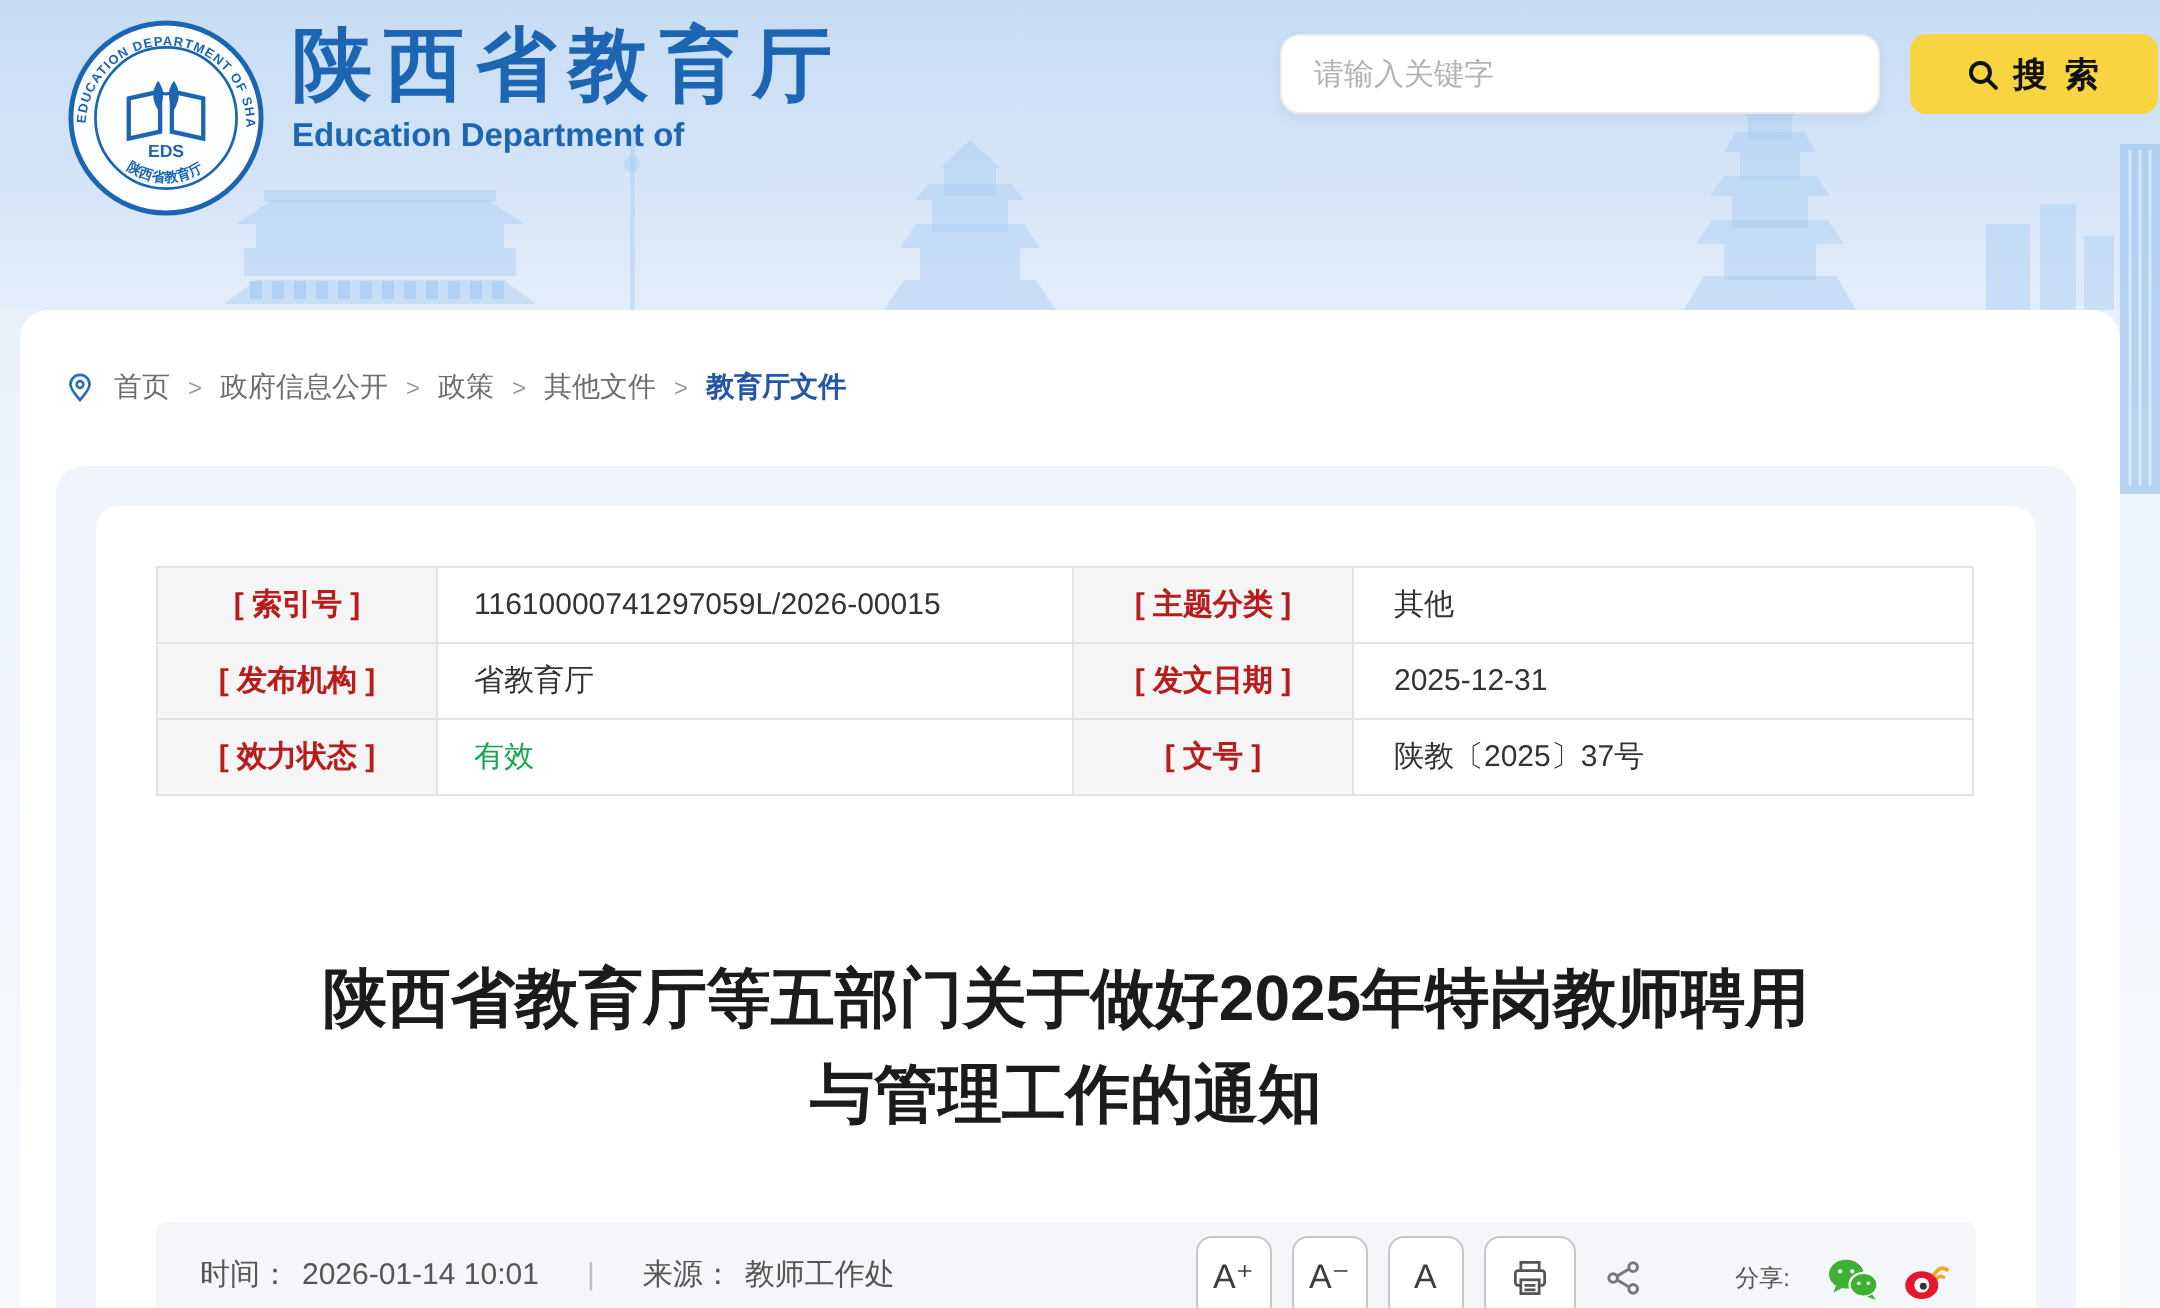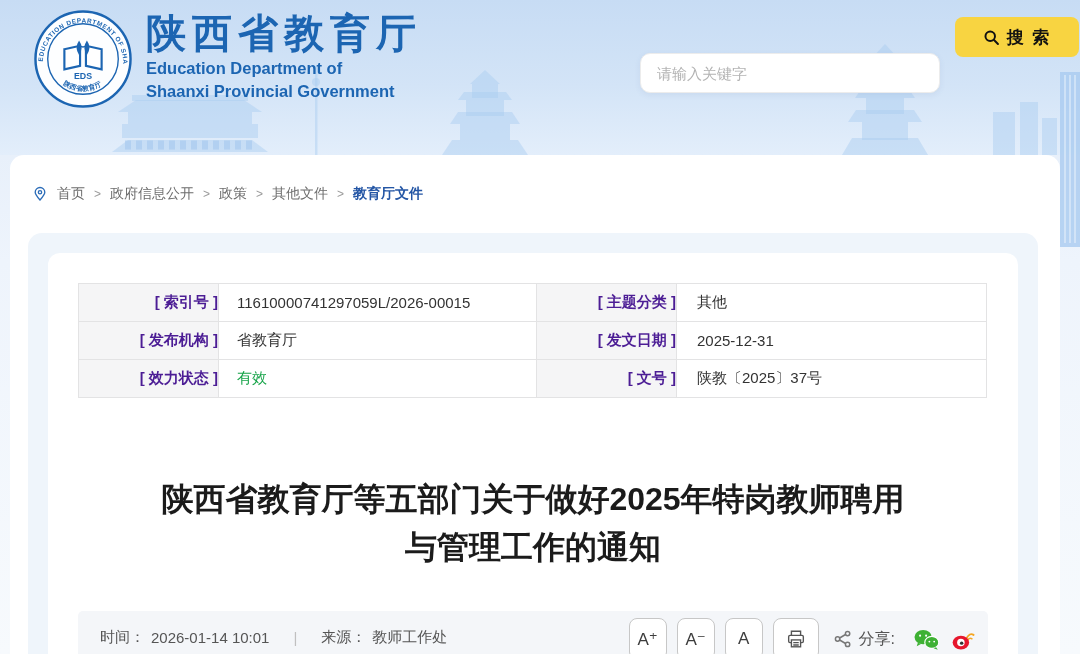--- a/index.html
+++ b/index.html
@@ -13,21 +13,21 @@
             background:linear-gradient(180deg,#c7dcf4 0%,#d3e4f7 55%,#e3eefb 100%); }
   .decor { position:absolute; left:0; top:0; pointer-events:none; }
   .logo { position:absolute; left:34px; top:10px; width:98px; height:98px; }
   .agency { position:absolute; left:146px; top:10px; color:var(--brand-blue,#1c65b2); }
   .agency .cn { font-size:40px; font-weight:bold; letter-spacing:6px; line-height:46px; }
   .agency .en { font-size:16.5px; font-weight:bold; line-height:21px; margin-top:2px; }
   .search-input { position:absolute; left:640px; top:17px; width:300px; height:40px;
             border:1px solid #ececec; border-radius:10px; background:#fff; outline:none;
             padding:0 16px; font-size:15px; color:#333;
             box-shadow:0 2px 6px rgba(60,90,140,.08);
-            font-family:"Liberation Sans","DejaVu Sans",sans-serif;margin-top:36px; }
+            font-family:"Liberation Sans","DejaVu Sans",sans-serif; }
   .search-input::placeholder { color:#b3b3b3; }
   .search-btn { position:absolute; left:955px; top:17px; width:124px; height:40px;
             background:var(--search-yellow,#f8d441); border:none; border-radius:8px;
             display:flex; align-items:center; justify-content:center; gap:7px;
             font-size:17px; font-weight:bold; color:#111; cursor:pointer; letter-spacing:2px;
             font-family:"Liberation Sans","DejaVu Sans",sans-serif; }
 
   
   .main-card { position:absolute; left:10px; top:155px; width:1050px; height:520px;
             background:#fff; border-radius:14px 14px 0 0; }
@@ -40,22 +40,22 @@
   .inner-card { position:absolute; left:18px; top:78px; width:1010px; height:450px;
             background:#eff5fb; border-radius:14px; }
   .content-card { position:absolute; left:20px; top:20px; width:970px; height:440px;
             background:#fff; border-radius:12px; }
 
   
   .doc-table { position:absolute; left:30px; top:30px; width:908px;
             border-collapse:collapse; table-layout:fixed; }
   .doc-table td { border:1px solid #e3e3e4; height:38px; font-size:15px; color:#333;
             padding:0 0 0 18px; overflow:hidden; white-space:nowrap; }
-  .doc-table td.lbl { width:140px; padding:0; text-align:right; font-weight:bold;
-            background:#f5f5f6; color:#4c1d95; }
+  .doc-table td.lbl { width:140px; padding:0; text-align:center; font-weight:bold;
+            background:#f5f5f6; color:#b91c1c; }
   .doc-table td.v1 { width:318px; }
   .doc-table td.v2 { width:310px;padding-left:20px; }
   .doc-table .green { color:var(--valid-green,#18a44a); }
 
   .article-title { position:absolute; left:0; top:222px; width:100%;
             text-align:center; }
   .article-title h1 { font-size:32px; line-height:48px; color:#1b1b1b; font-weight:bold;
             max-width:770px; margin:0 auto; }
 
   
@@ -63,21 +63,21 @@
             background:#f4f6f9; border-radius:5px; }
   .meta-text { position:absolute; left:22px; top:17px; display:flex; align-items:center;
             gap:6px; font-size:15px; color:#555; }
   .meta-text .pipe { color:#c0c0c0; margin:0 18px; }
   .toolbar { position:absolute; right:12px; top:7px; display:flex; align-items:center; gap:10px; }
   .fbtn { width:38px; height:42px; background:#fff; border:1px solid #c7c7c7; border-radius:8px;
             display:flex; align-items:center; justify-content:center; font-size:17px; color:#3d3d3d;
             cursor:pointer; font-family:"Liberation Sans","DejaVu Sans",sans-serif; }
   .fbtn.print { width:46px; }
   .share-wrap { display:flex; align-items:center; gap:6px; margin-left:4px; }
-  .share-label { font-size:16px; color:#555; }
+  .share-label { font-size:12px; color:#555;margin-left:40px; }
   .sicon { cursor:pointer; display:flex; align-items:center; }
   .wechat { margin-left:8px; }
 </style>
 </head>
 <body>
 
 <div class="stage">
 
   <div class="banner">
 
@@ -142,21 +142,20 @@
       <path d="M54,46 Q49,38 54,31 Q59,38 54,46" fill="#1c65b2"></path>
       <text x="50" y="70" text-anchor="middle" font-size="9" font-weight="bold" fill="#1c65b2" font-family="Liberation Sans, DejaVu Sans, sans-serif">EDS</text>
       <text font-size="7" font-weight="bold" fill="#1c65b2">
         <textPath href="#arcBottom" startOffset="24%">陕西省教育厅</textPath>
       </text>
     </svg>
 
     <div class="agency">
       <div class="cn">陕西省教育厅</div>
       <div class="en">Education Department of</div>
-      <div class="en">Shaanxi Provincial Government</div>
     </div>
 
     <input class="search-input" type="text" placeholder="请输入关键字" style="">
     <button class="search-btn">
       <svg width="17" height="17" viewBox="0 0 20 20" fill="none" stroke="#111" stroke-width="2.3">
         <circle cx="8.5" cy="8.5" r="5.6"></circle>
           <path d="M13,13 L17.6,17.6" stroke-linecap="round"></path>
       </svg>
       <span>搜 索</span>
     </button>

